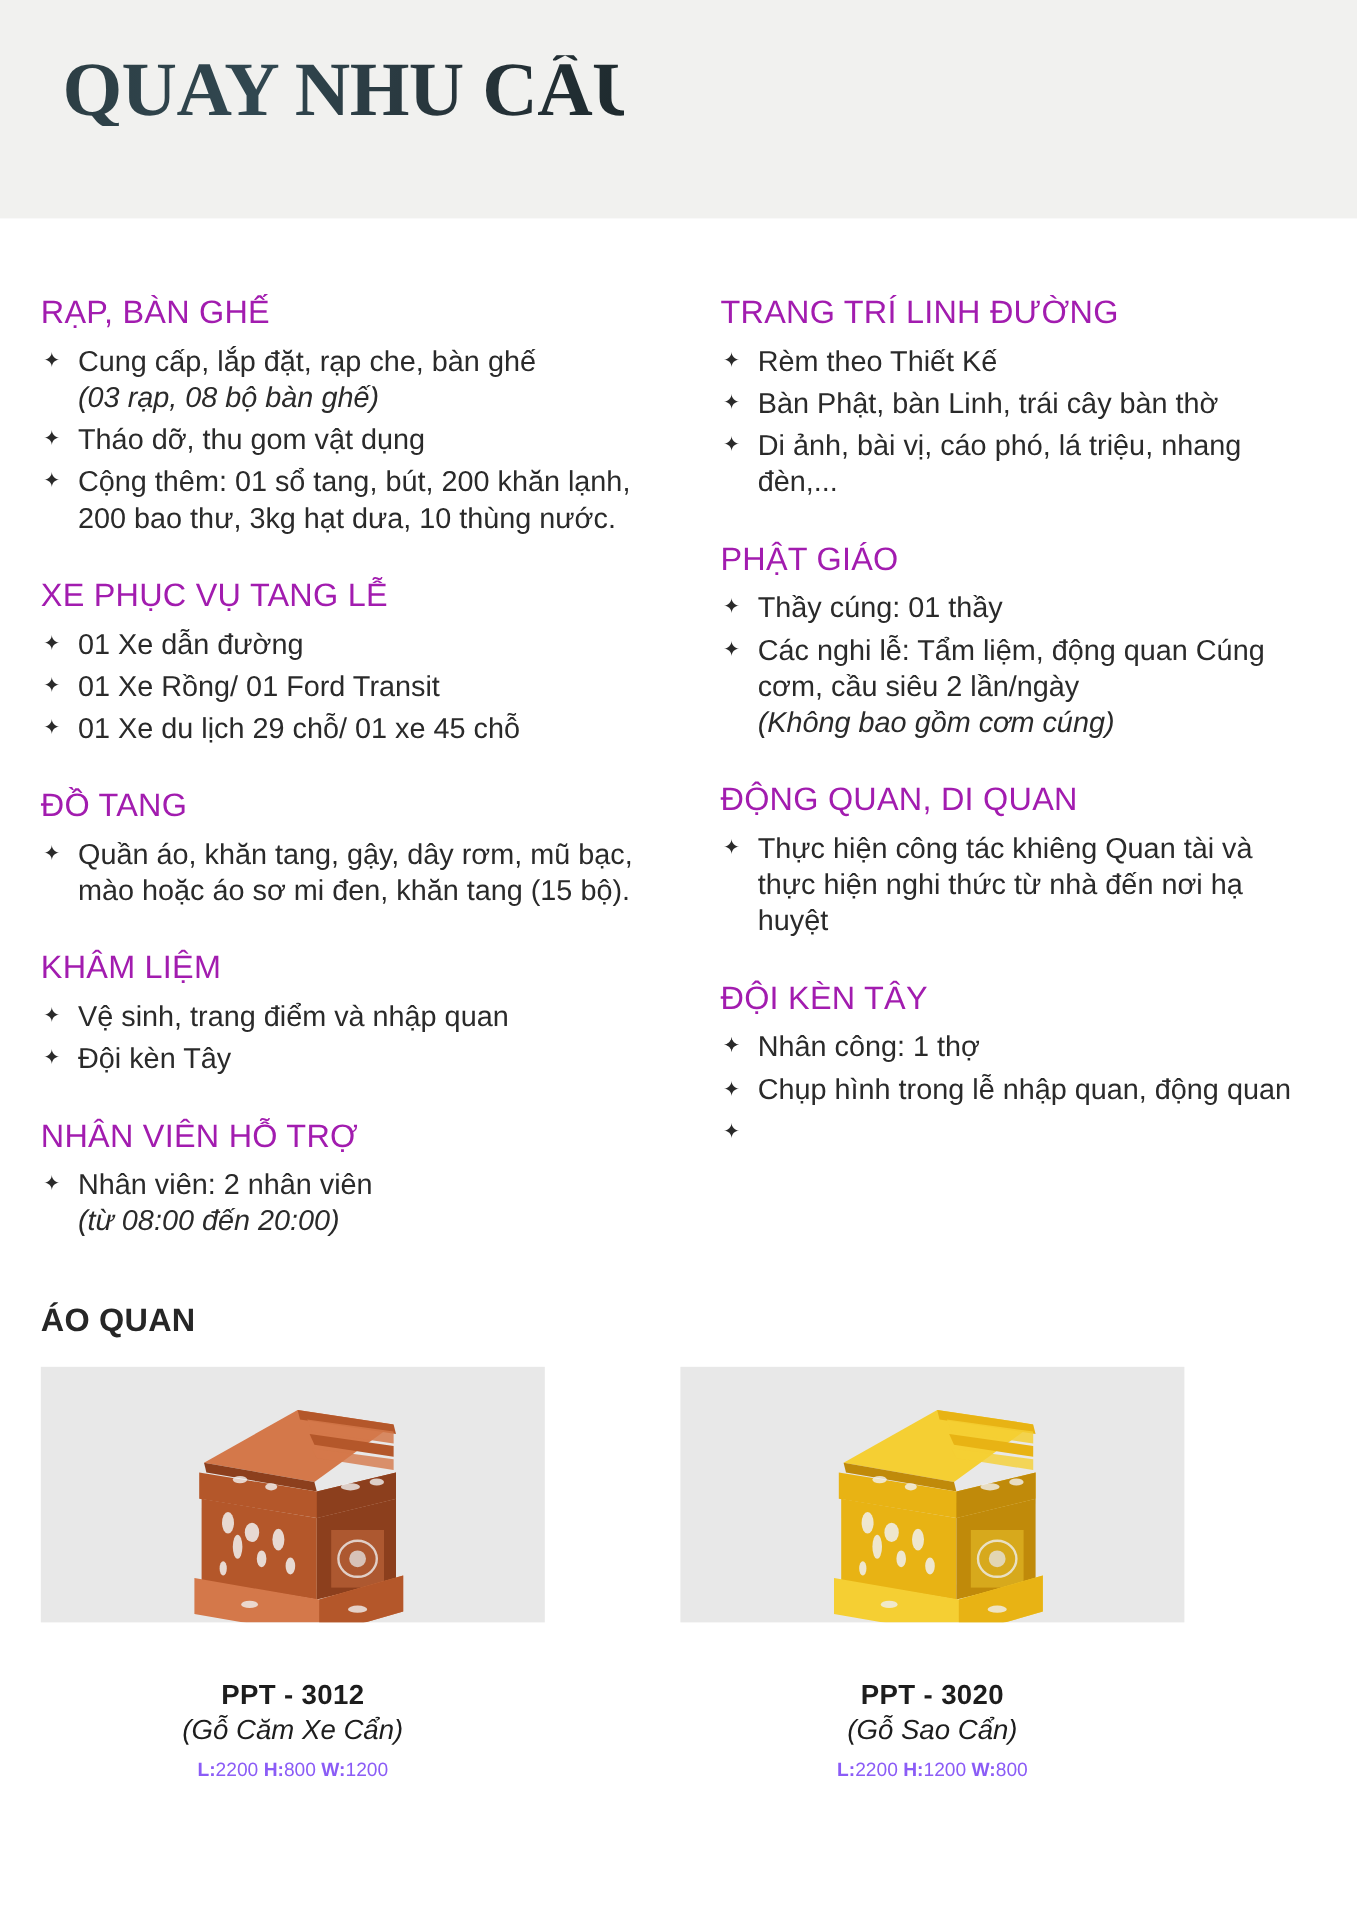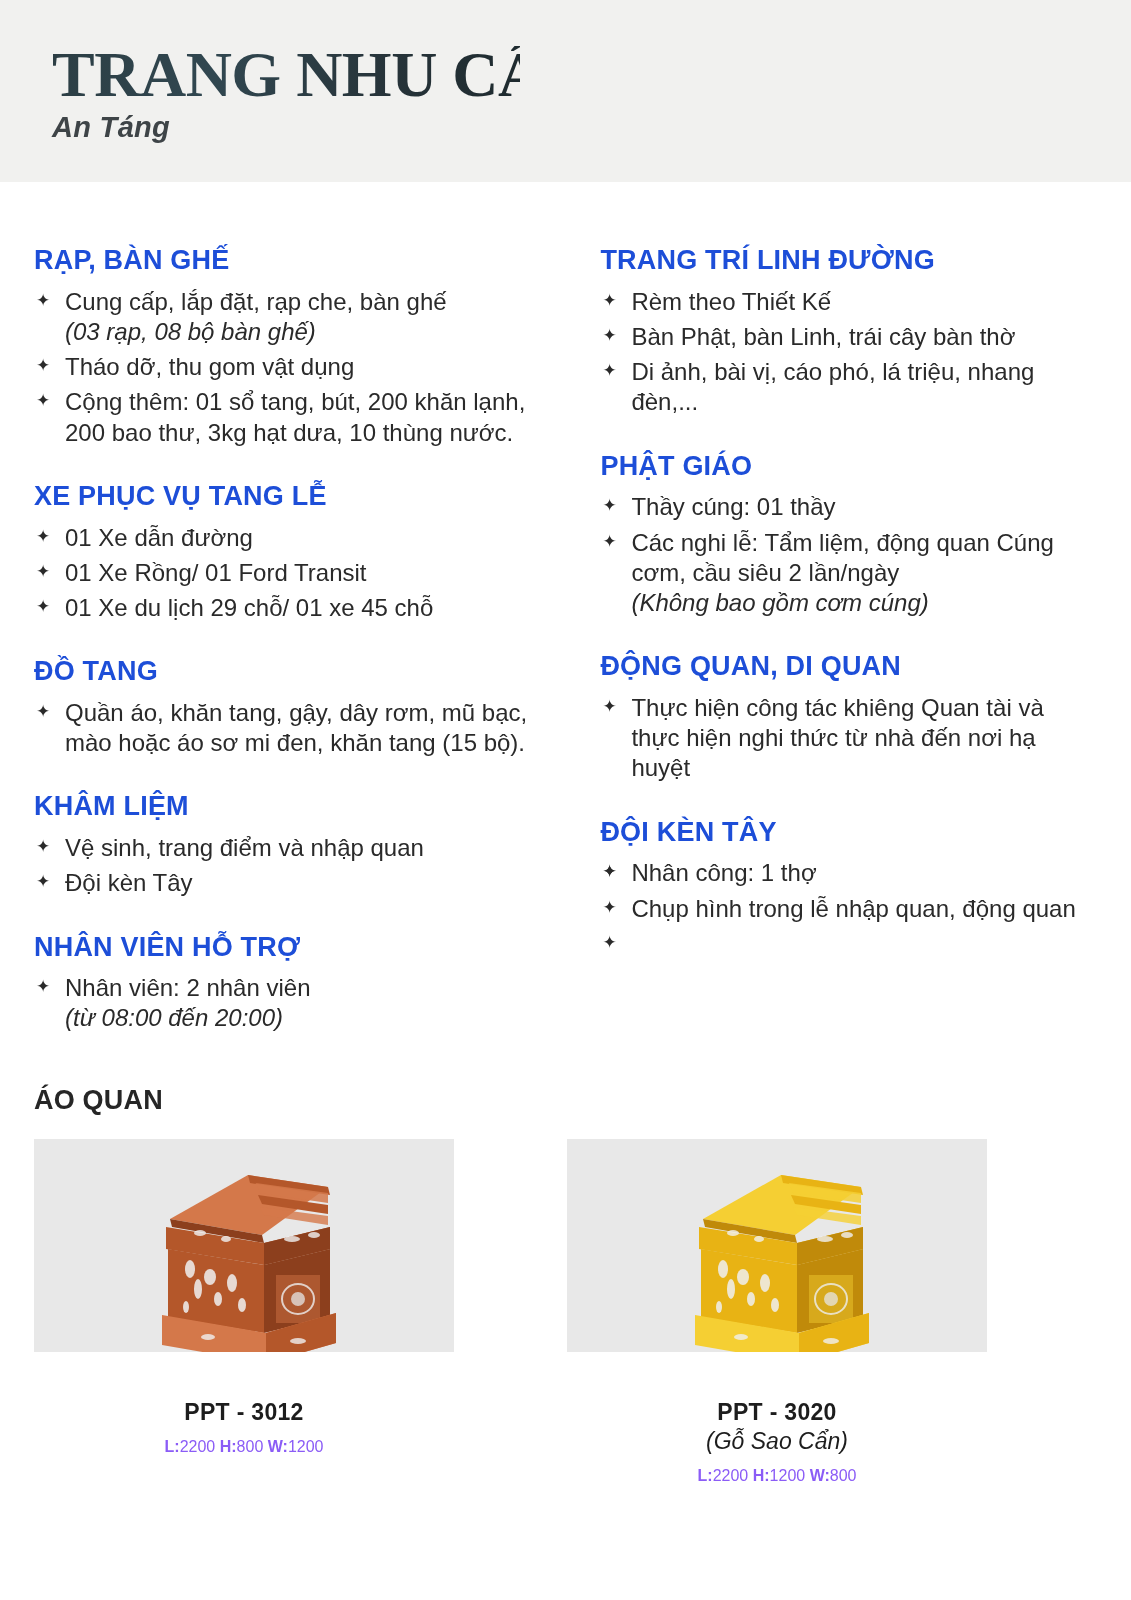--- a/index.html
+++ b/index.html
@@ -58,22 +58,22 @@
     position:relative;
     padding:0 34px;
     display:flex;
     gap:0;
   }
   .col { width:528px; padding-top:64px; }
   .col.right { padding-left:41px; width:540px; }
 
   .sec-title {
     font-size:27px;
-    font-weight:700;
-    color:#1d4ed8;
+    font-weight:400;
+    color:#a21caf;
     letter-spacing:0.2px;
     margin-top:34px;
     margin-bottom:11px;
     line-height:1.1;
   }
   .col .sec:first-child .sec-title { margin-top:0; }
 
   ul.items { list-style:none; }
   ul.items li {
     position:relative;
@@ -129,22 +129,21 @@
     font-size:16px; color:#8b5cf6; margin-top:12px;
   }
   .cap-dims b { font-weight:700; }
   .cap-dims span { font-weight:400; }
 </style>
 </head>
 <body>
 
 <div class="header">
   <div class="header-left">
-    <div class="brand-title">TRANG NHU CẦU</div>
-    <div class="brand-sub">An Táng</div>
+    <div class="brand-title">QUAY NHU CẦU</div>
   </div>
 </div>
 
 <div class="content">
   <div class="col left" id="col-left">
       <div class="sec">
         <div class="sec-title">RẠP, BÀN GHẾ</div>
         <ul class="items">
           <li><span class="bullet">✦</span><span>Cung cấp, lắp đặt, rạp che, bàn ghế</span><span class="note">(03 rạp, 08 bộ bàn ghế)</span></li>
           <li><span class="bullet">✦</span><span>Tháo dỡ, thu gom vật dụng</span></li>
@@ -262,20 +261,21 @@
       <polygon points="114,176 184,156 184,186 114,206" fill="#b4572a"></polygon>
       <g fill="#f0f0f0" opacity="0.8">
         <ellipse cx="56" cy="180" rx="7" ry="3"></ellipse>
         <ellipse cx="146" cy="184" rx="8" ry="3"></ellipse>
       </g>
     </g>
   </svg>
         </div>
         <div class="caption">
           <div class="cap-code">PPT - 3012</div>
+          <div class="cap-wood">(Gỗ Căm Xe Cẩn)</div>
           <div class="cap-dims"><b>L:</b><span>2200</span> <b>H:</b><span>800</span> <b>W:</b><span>1200</span></div>
         </div>
       </div>
       <div class="product">
         <div class="photo">
   <svg viewBox="0 0 420 213" preserveAspectRatio="xMidYMid meet" aria-hidden="true">
     <g transform="translate(118,18)">
 
       <polygon points="18,62 96,18 176,30 110,78" fill="#f5cf33"></polygon>
       <polygon points="18,62 110,78 112,86 20,70" fill="#c08a0a"></polygon>

